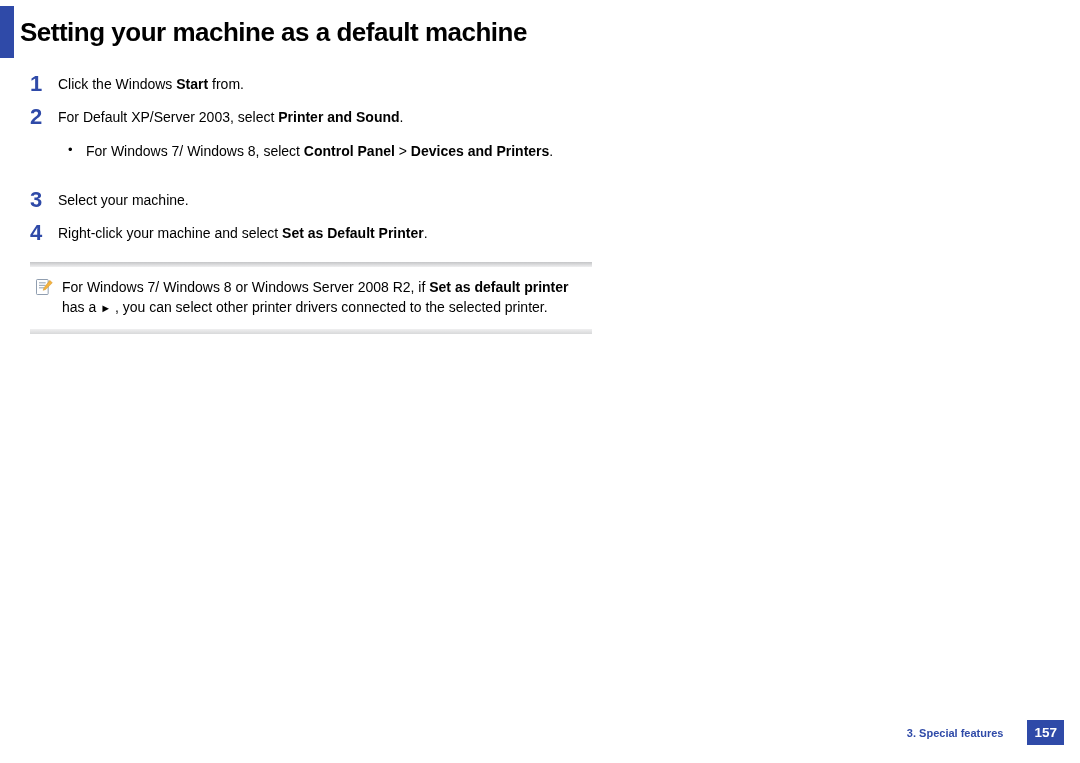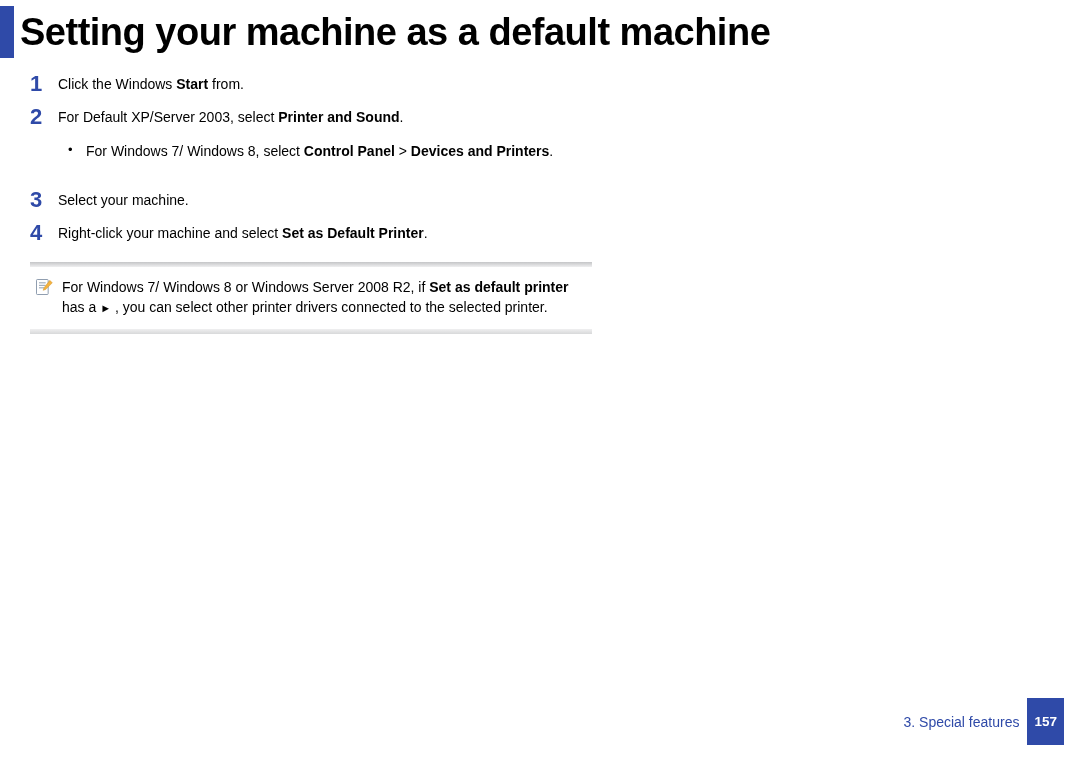--- a/index.html
+++ b/index.html
@@ -2,21 +2,21 @@
 <html><head>
 <meta charset="utf-8">
 <style>
   * { margin: 0; padding: 0; box-sizing: border-box; }
   html, body { width: 1080px; height: 763px; font-family: "Segoe UI", "Myriad Pro", Arial, sans-serif; color: #000; background: #fff; }
   .page { width: 1080px; height: 763px; position: relative; }
 
   
   .title-bar { display: flex; align-items: center; padding: 6px 0 14px 0; }
   .accent { width: 14px; height: 52px; background: #2f4aa8; margin-right: 6px; }
-  .title { font-size: 38px; font-weight: 700; letter-spacing: -0.5px; }
+  .title { font-size: 26px; font-weight: 700; letter-spacing: -0.5px; }
 
   
   .content { width: 570px; margin-left: 30px; }
 
   .step { display: flex; margin-bottom: 10px; }
   .step-num { width: 28px; flex: 0 0 28px; color: #2f4aa8; font-weight: 700; font-size: 22px; line-height: 1; padding-top: 1px; }
   .step-body { flex: 1; font-size: 14px; line-height: 1.45; padding-top: 2px; }
 
   .sub-list { list-style: none; margin-top: 14px; }
   .sub-list li { position: relative; padding-left: 28px; margin-bottom: 16px; font-size: 14px; line-height: 1.45; }
@@ -31,22 +31,22 @@
   .note-body { display: flex; padding: 10px 6px 0 4px; }
   .note-icon { width: 28px; flex: 0 0 28px; }
   .note-text { flex: 1; font-size: 14px; line-height: 1.45; }
   .note-text .tri { font-size: 11px; }
 
   
   .note-icon svg { width: 20px; height: 20px; display: block; }
 
   
   .footer { position: absolute; bottom: 18px; right: 16px; display: flex; align-items: center; }
-  .footer-label { color: #2f4aa8; font-weight: 400; font-size: 14px; margin-right: 8px; }
-  .footer-page { background: #2f4aa8; color: #fff; font-weight: 700; font-size: 13.5px; padding: 16px 7px; }
+  .footer-label { color: #2f4aa8; font-weight: 700; font-size: 11px; margin-right: 24px; }
+  .footer-page { background: #2f4aa8; color: #fff; font-weight: 700; font-size: 13.5px; padding: 5px 7px; }
 </style>
 </head>
 <body>
 
 <div class="page">
 
   <div class="title-bar">
     <div class="accent"></div>
     <h1 class="title">Setting your machine as a default machine</h1>
   </div>

